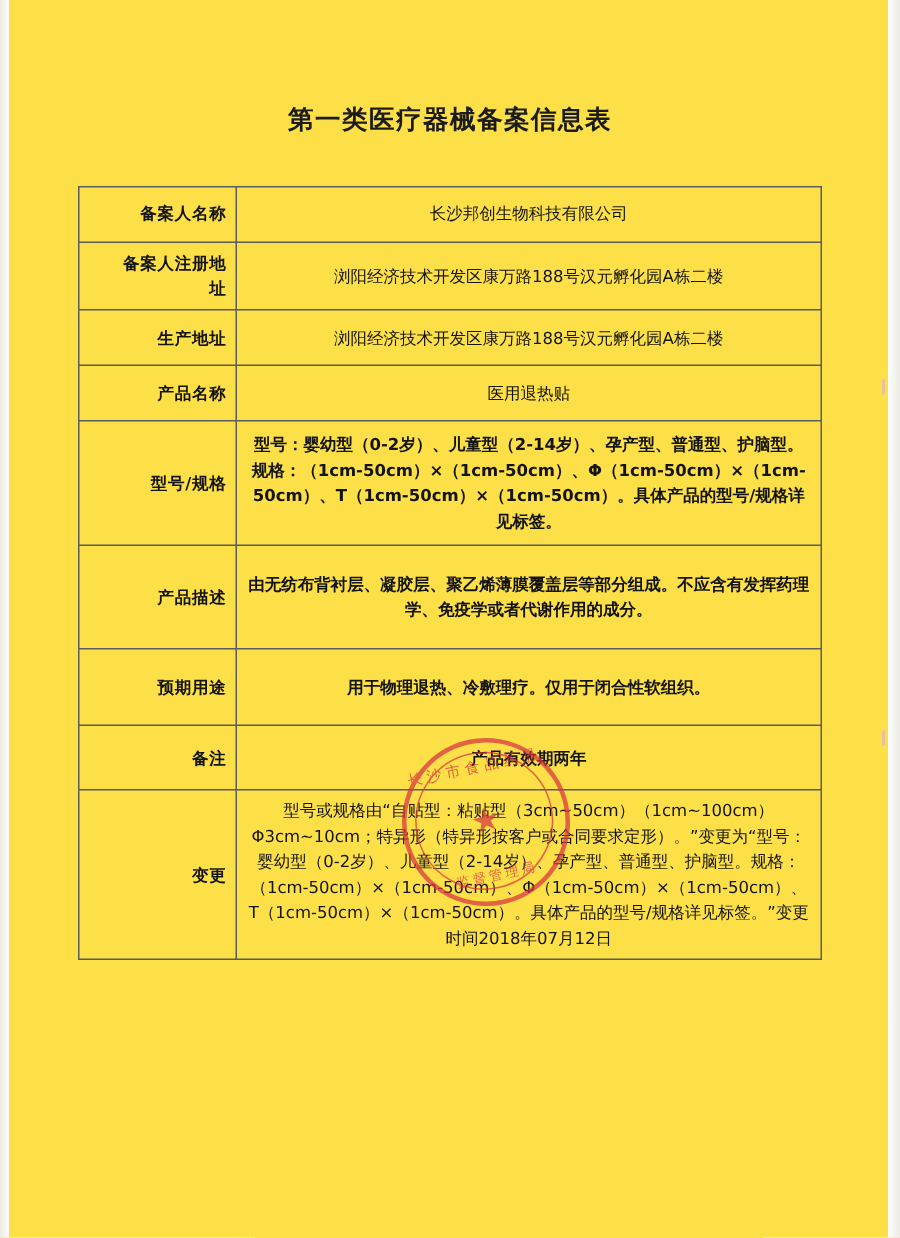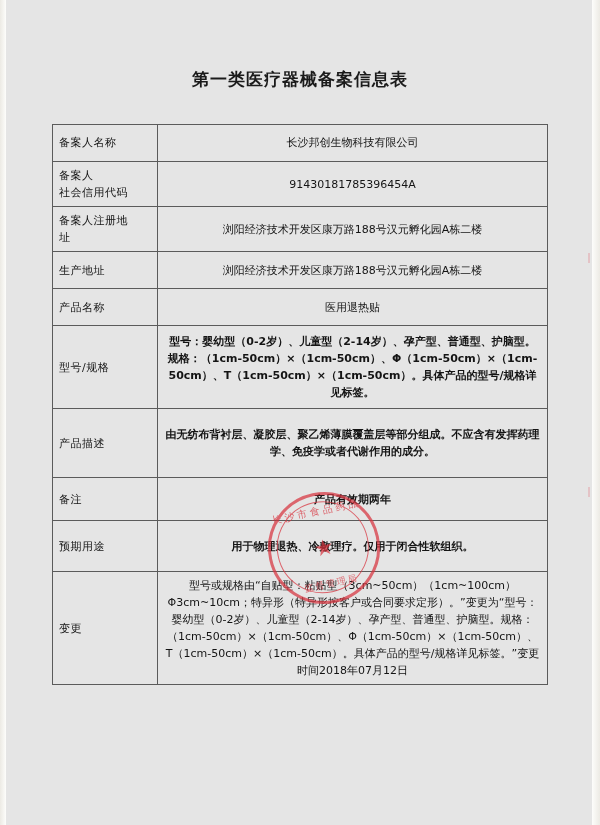--- a/index.html
+++ b/index.html
@@ -10,21 +10,21 @@
     width: 600px;
     height: 825px;
     background: #ffffff;
     font-family: "DejaVu Sans", sans-serif;
     overflow: hidden;
   }
   .page {
     position: relative;
     width: 600px;
     height: 825px;
-    background: #e5e5e5;
+    background: #fde047;
   }
   
   .scan-edge-left {
     position: absolute;
     left: 0; top: 0;
     width: 6px; height: 825px;
     background: linear-gradient(to right, #eceae4, #fdfdfb);
   }
   .scan-edge-right {
     position: absolute;
@@ -64,23 +64,24 @@
   table.form td {
     border: 1px solid #5b5b5b;
     padding: 5px 6px;
     font-size: 11px;
     color: #141414;
     vertical-align: middle;
     line-height: 1.55;
   }
   td.label {
     width: 92px;
-    text-align: left;
+    text-align: right;
     font-size: 11.5px;
     letter-spacing: 0.5px;
+    font-weight: bold;
   }
   td.value {
     text-align: center;
     padding-left: 10px;
   }
   .tall-1 { height: 26px; }
   .val-small {
     font-size: 10px;
     line-height: 1.7;
     font-weight: bold;
@@ -165,27 +166,20 @@
 
 
   <table class="form">
     <tbody>
         <tr>
       <td class="label tall-1">备案人名称</td>
       <td class="value tall-1">长沙邦创生物科技有限公司</td>
     </tr>
     <tr>
       <td class="label">
-        <div>备案人</div>
-        <div>社会信用代码</div>
-      </td>
-      <td class="value">91430181785396454A</td>
-    </tr>
-    <tr>
-      <td class="label">
         <div>备案人注册地</div>
         <div>址</div>
       </td>
       <td class="value">浏阳经济技术开发区康万路188号汉元孵化园A栋二楼</td>
     </tr>
     <tr>
       <td class="label tall-1">生产地址</td>
       <td class="value tall-1">浏阳经济技术开发区康万路188号汉元孵化园A栋二楼</td>
     </tr>
     <tr>
@@ -194,26 +188,26 @@
     </tr>
     <tr>
       <td class="label" style="height:72px;margin-left:16px;">型号/规格</td>
       <td class="value val-small">型号：婴幼型（0-2岁）、儿童型（2-14岁）、孕产型、普通型、护脑型。规格：（1cm-50cm）×（1cm-50cm）、Φ（1cm-50cm）×（1cm-50cm）、T（1cm-50cm）×（1cm-50cm）。具体产品的型号/规格详见标签。</td>
     </tr>
     <tr>
       <td class="label" style="height:58px;">产品描述</td>
       <td class="value val-small">由无纺布背衬层、凝胶层、聚乙烯薄膜覆盖层等部分组成。不应含有发挥药理学、免疫学或者代谢作用的成分。</td>
     </tr>
     <tr>
+      <td class="label" style="height:40px;">预期用途</td>
+      <td class="value val-small">用于物理退热、冷敷理疗。仅用于闭合性软组织。</td>
+    </tr>
+    <tr>
       <td class="label" style="height:32px;">备注</td>
       <td class="value val-small">产品有效期两年</td>
-    </tr>
-    <tr>
-      <td class="label" style="height:40px;">预期用途</td>
-      <td class="value val-small">用于物理退热、冷敷理疗。仅用于闭合性软组织。</td>
     </tr>
     <tr>
       <td class="label" style="height:82px;">变更</td>
       <td class="value val-tiny">型号或规格由“自贴型：粘贴型（3cm~50cm）（1cm~100cm）Φ3cm~10cm；特异形（特异形按客户或合同要求定形）。”变更为“型号：婴幼型（0-2岁）、儿童型（2-14岁）、孕产型、普通型、护脑型。规格：（1cm-50cm）×（1cm-50cm）、Φ（1cm-50cm）×（1cm-50cm）、T（1cm-50cm）×（1cm-50cm）。具体产品的型号/规格详见标签。”变更时间2018年07月12日</td>
     </tr>
   </tbody>
     </table>
 
   <div class="seal">
     <div class="seal-inner"></div>

